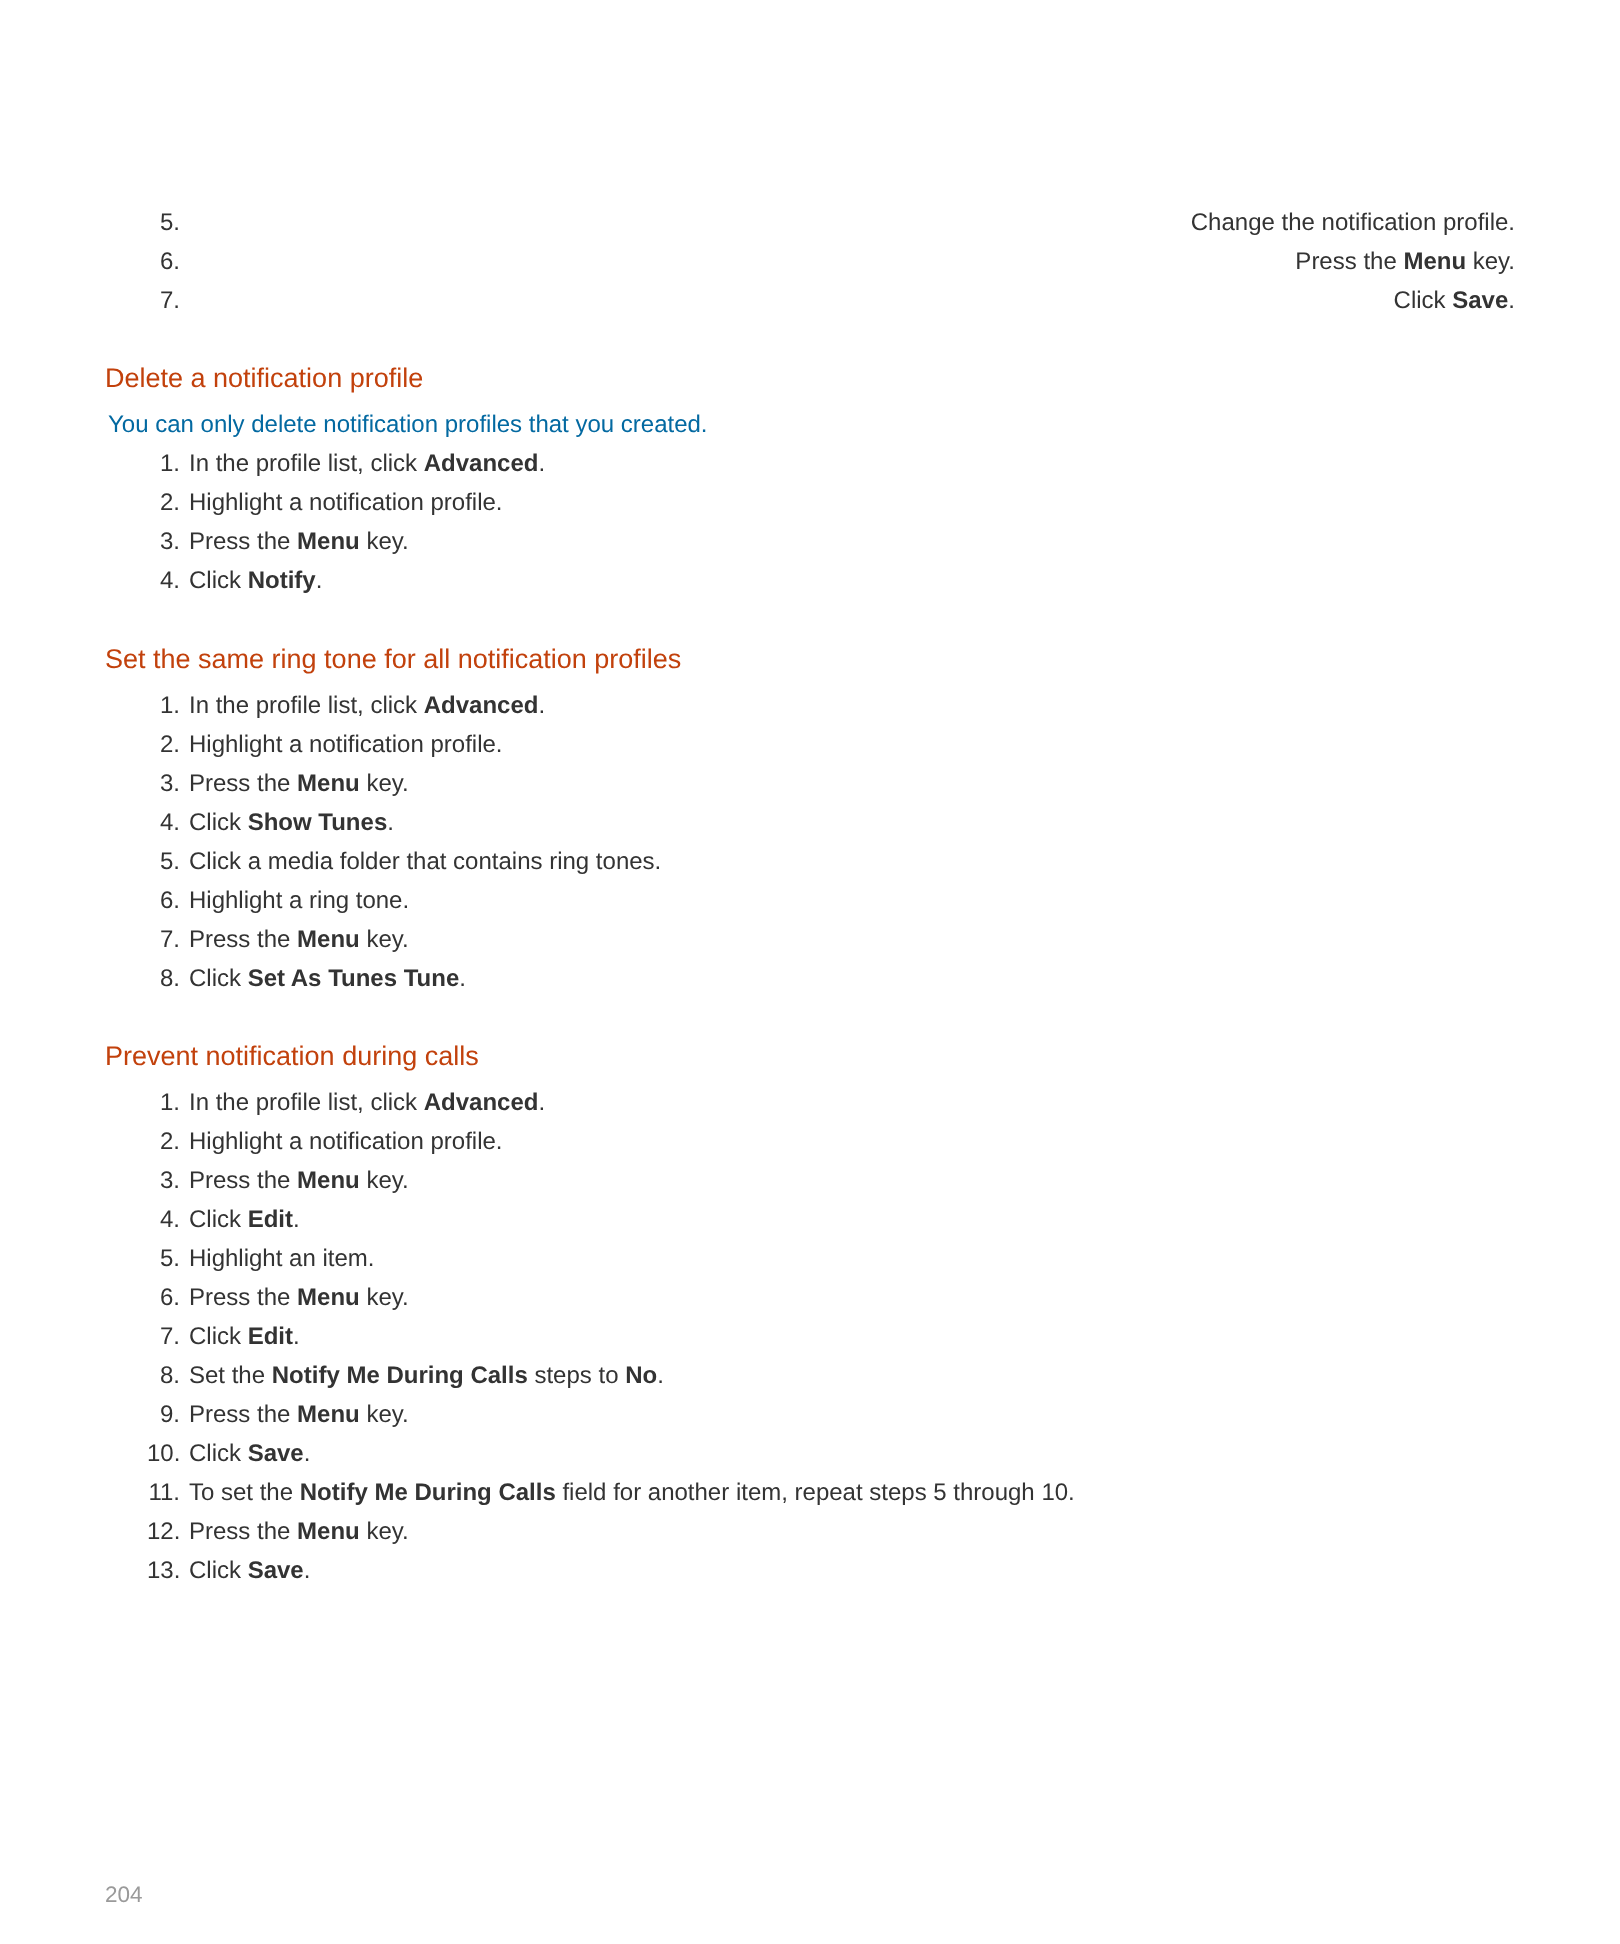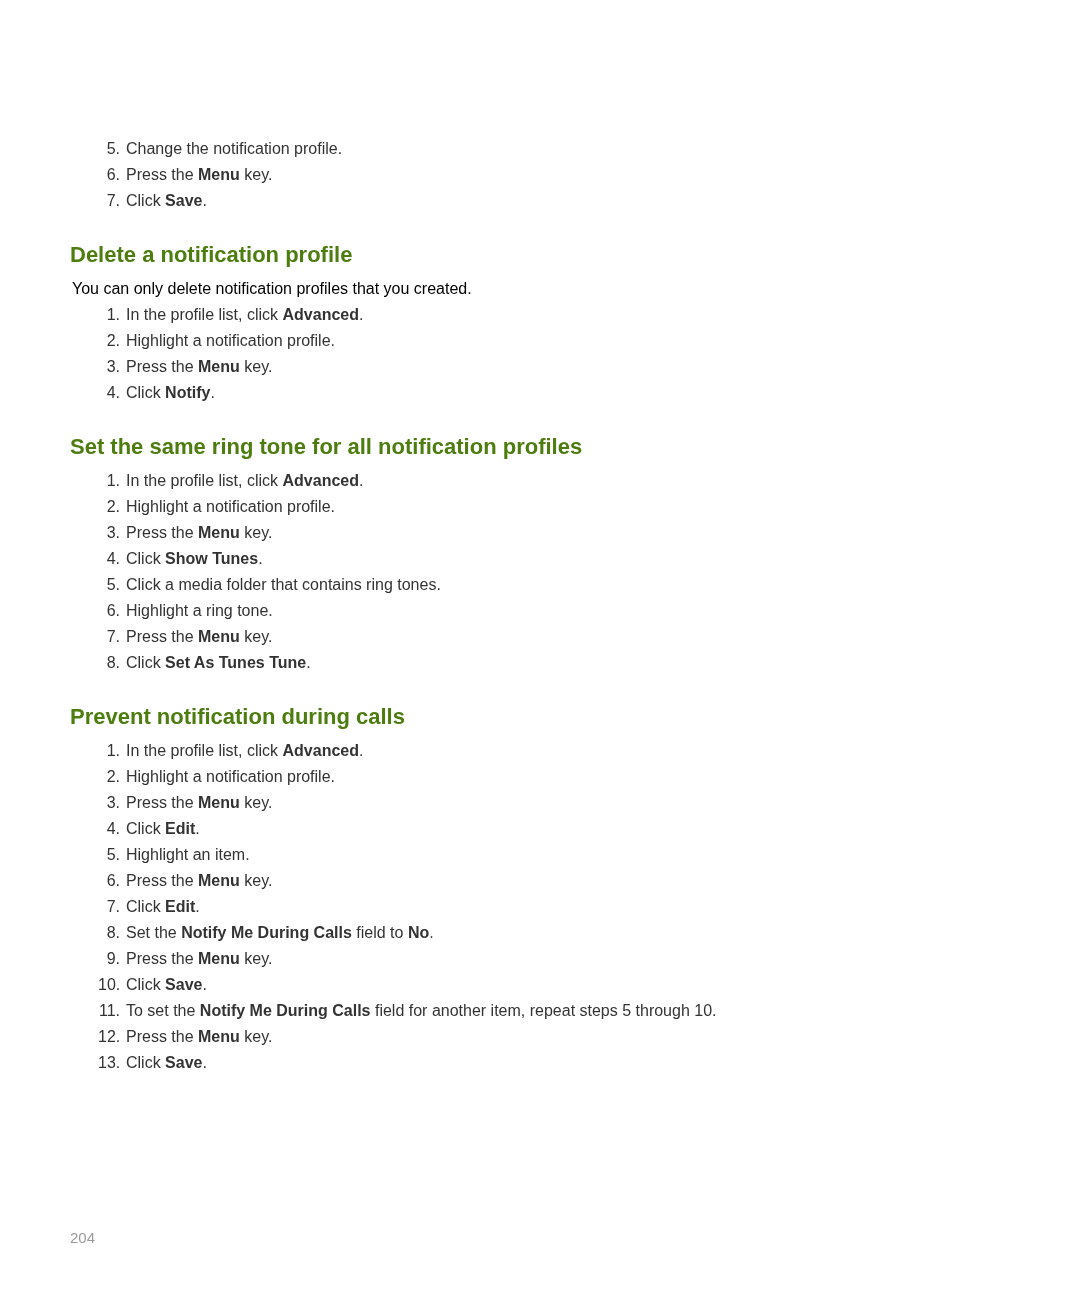--- a/index.html
+++ b/index.html
@@ -10,29 +10,29 @@
     body {
       font-family: 'Segoe UI', Tahoma, Arial, sans-serif;
       background: #ffffff;
       width: 1080px;
       height: 1296px;
       padding: 140px 70px 40px 70px;
       position: relative;
       color: #333;
     }
     .section-heading {
-      color: #4d7c0f;
-      font-size: 22px;
-      font-weight: bold;
+      color: #c2410c;
+      font-size: 18px;
+      font-weight: normal;
       margin-top: 32px;
       margin-bottom: 12px;
     }
     .body-text {
       font-size: 16px;
-      color: #000000;
+      color: #0369a1;
       margin-bottom: 8px;
       margin-left: 2px;
     }
     ol {
       list-style: none;
       counter-reset: item;
       margin-left: 28px;
     }
     ol li {
       counter-increment: item;
@@ -44,27 +44,28 @@
     }
     ol li::before {
       content: counter(item) ".";
       position: absolute;
       left: 0;
       width: 22px;
       text-align: right;
     }
     ol.start5 {
       counter-reset: item 4;
+      text-align: right;
     }
     .bold {
       font-weight: bold;
     }
     .page-number {
       position: absolute;
-      bottom: 50px;
+      bottom: 24px;
       left: 70px;
       color: #9a9a9a;
       font-size: 15px;
     }
   </style>
 </head>
 <body>
 
 <ol class="start5">
   <li>
@@ -140,21 +141,21 @@
   <li>
     <span>Highlight an item.</span>
   </li>
   <li>
     <span>Press the </span><span class="bold">Menu</span><span> key.</span>
   </li>
   <li>
     <span>Click </span><span class="bold">Edit</span><span>.</span>
   </li>
   <li>
-    <span>Set the </span><span class="bold">Notify Me During Calls</span><span> field to </span><span class="bold">No</span><span>.</span>
+    <span>Set the </span><span class="bold">Notify Me During Calls</span><span> steps to </span><span class="bold">No</span><span>.</span>
   </li>
   <li>
     <span>Press the </span><span class="bold">Menu</span><span> key.</span>
   </li>
   <li>
     <span>Click </span><span class="bold">Save</span><span>.</span>
   </li>
   <li>
     <span>To set the </span><span class="bold">Notify Me During Calls</span><span> field for another item, repeat steps 5 through 10.</span>
   </li>

